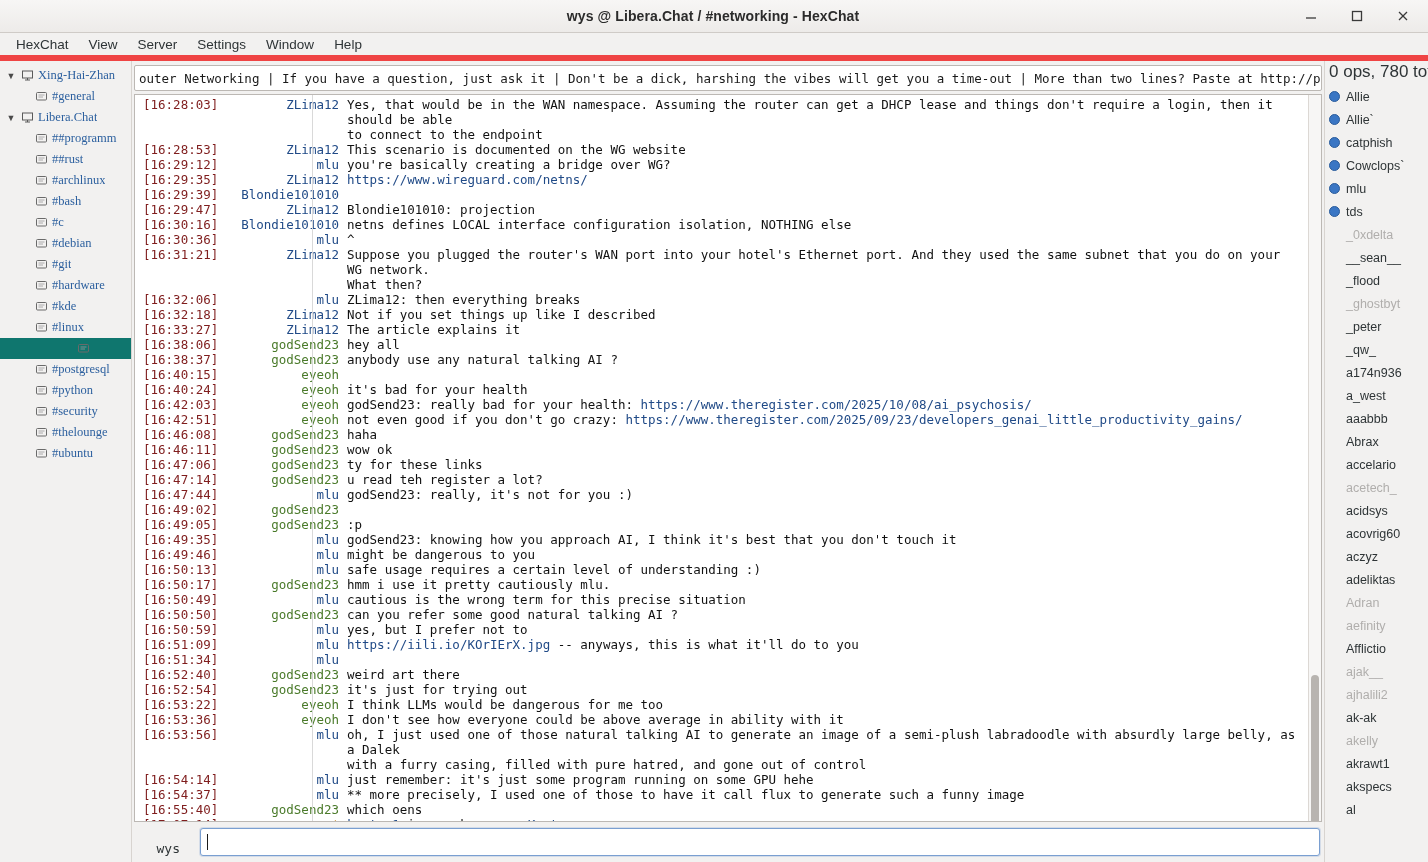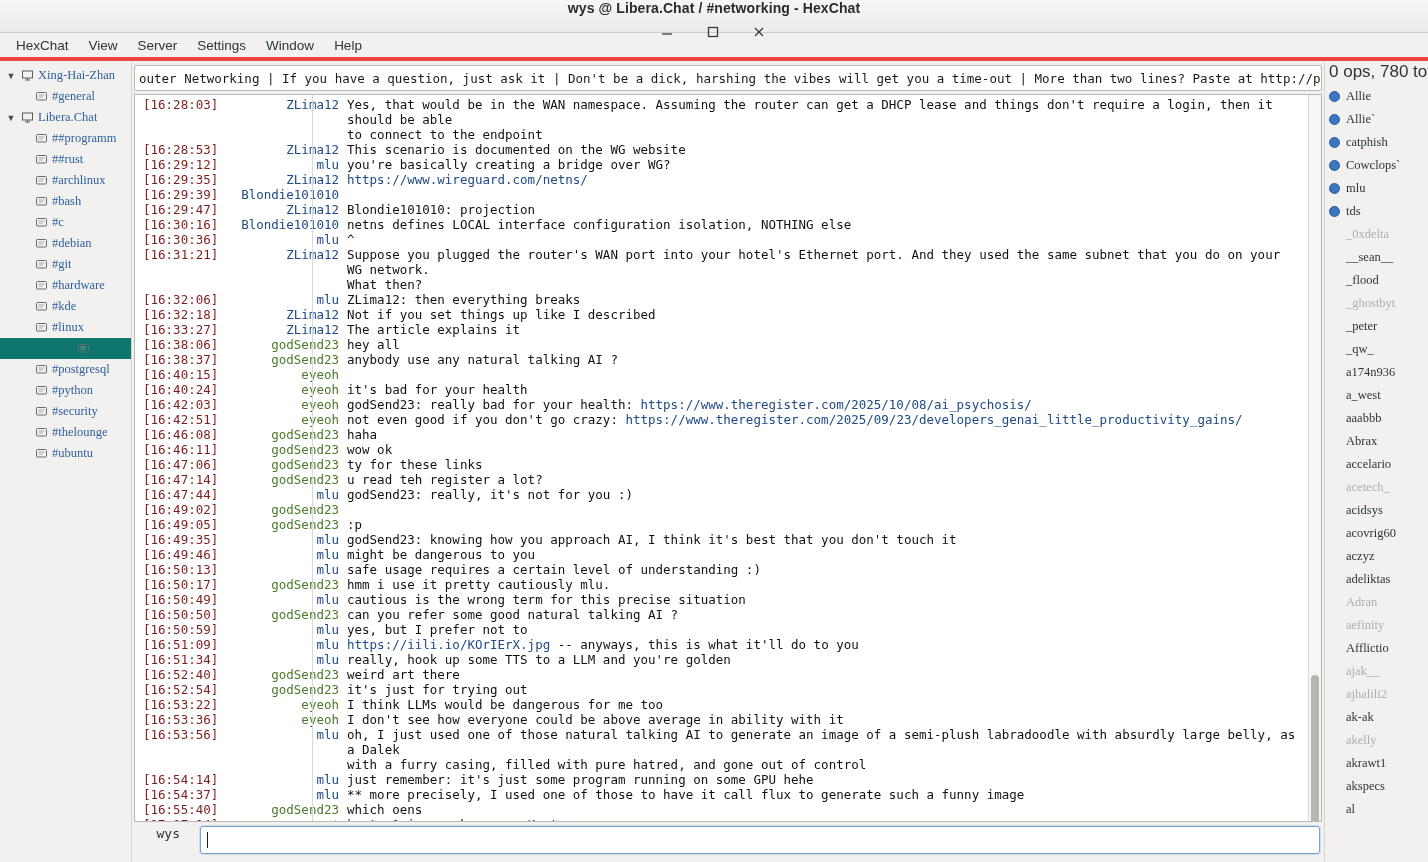--- a/index.html
+++ b/index.html
@@ -12,40 +12,40 @@
     font-size: 13px;
     color: #2e3436;
   }
   #app { width: 1428px; height: 862px; display: flex; flex-direction: column; }
 
   
   .titlebar {
     height: 33px; min-height: 33px;
     background: linear-gradient(to bottom, #f7f6f5, #edebe9);
     border-bottom: 1px solid #cfcbc7;
-    display: flex; align-items: center; position: relative; flex-direction: column;
+    display: flex; align-items: center; position: relative;
   }
   .titlebar .title {
     flex: 1; text-align: center;
     font-size: 14px; font-weight: bold; color: #2b2b2b;
     letter-spacing: 0.1px;
   }
   .win-buttons { display: flex; align-items: center; gap: 0px; margin-right: 2px; }
   .win-btn {
     width: 46px; height: 32px;
     display: flex; align-items: center; justify-content: center;
     color: #3a3a3a; font-size: 15px; line-height: 1;
   }
   .win-btn svg { display: block; }
 
   
   .menubar {
     height: 28px; min-height: 28px;
     background: #f2f1f0;
-    border-bottom: 4px solid #ef4444;
+    border-bottom: 6px solid #ef4444;
     display: flex; align-items: center;
     padding-left: 6px;
   }
   .menu-item {
     padding: 3px 10px; font-size: 13.5px; color: #2e3436;
     border-radius: 3px;
   }
 
   
   .body-row { flex: 1; display: flex; min-height: 0; background: #f2f1f0; }
@@ -146,21 +146,21 @@
     position: relative;
   }
   .vscroll .thumb {
     position: absolute; left: 2px; right: 2px;
     background: #b8b4b0; border-radius: 5px;
   }
 
   
   .input-row {
     height: 40px; min-height: 40px;
-    display: flex; align-items: flex-start;
+    display: flex; align-items: flex-end;
     padding: 4px 4px 6px 4px;
     gap: 20px;
   }
   .nick-label {
     width: 44px; text-align: right;
     font-family: "DejaVu Sans Mono", monospace;
     font-size: 13px; color: #2e3436;
   }
   .text-input {
     flex: 1;
@@ -199,21 +199,21 @@
     height: 23px; display: flex; align-items: center;
     padding-left: 4px; white-space: nowrap; overflow: hidden;
     font-size: 12.5px;
   }
   .user-dot {
     width: 11px; height: 11px; border-radius: 50%;
     background: #3a76c4; margin-right: 6px; min-width: 11px;
     border: 1px solid #2a5c9c;
   }
   .user-dot.none { background: transparent; border: none; }
-  .user-name { color: #2e3436; font-family: Liberation Serif, serif; }
+  .user-name { color: #2e3436; }
   .user-row.away .user-name { color: #b0aeac; }
 </style>
 </head>
 <body>
 
 <div id="app">
 
   <div class="titlebar">
     <div style="width:138px"></div>
     <div class="title">wys @ Libera.Chat / #networking - HexChat</div>
@@ -494,21 +494,21 @@
             <div class="msg"><span class="ts">[16:49:02]</span><span class="nick" style="color: rgb(74, 122, 42);">godSend23</span></div>
             <div class="msg"><span class="ts">[16:49:05]</span><span class="nick" style="color: rgb(74, 122, 42);">godSend23</span><span class="text">:p</span></div>
             <div class="msg"><span class="ts">[16:49:35]</span><span class="nick" style="color: rgb(32, 74, 135);">mlu</span><span class="text">godSend23: knowing how you approach AI, I think it's best that you don't touch it</span></div>
             <div class="msg"><span class="ts">[16:49:46]</span><span class="nick" style="color: rgb(32, 74, 135);">mlu</span><span class="text">might be dangerous to you</span></div>
             <div class="msg"><span class="ts">[16:50:13]</span><span class="nick" style="color: rgb(32, 74, 135);">mlu</span><span class="text">safe usage requires a certain level of understanding :)</span></div>
             <div class="msg"><span class="ts">[16:50:17]</span><span class="nick" style="color: rgb(74, 122, 42);">godSend23</span><span class="text">hmm i use it pretty cautiously mlu.</span></div>
             <div class="msg"><span class="ts">[16:50:49]</span><span class="nick" style="color: rgb(32, 74, 135);">mlu</span><span class="text">cautious is the wrong term for this precise situation</span></div>
             <div class="msg"><span class="ts">[16:50:50]</span><span class="nick" style="color: rgb(74, 122, 42);">godSend23</span><span class="text">can you refer some good natural talking AI ?</span></div>
             <div class="msg"><span class="ts">[16:50:59]</span><span class="nick" style="color: rgb(32, 74, 135);">mlu</span><span class="text">yes, but I prefer not to</span></div>
             <div class="msg"><span class="ts">[16:51:09]</span><span class="nick" style="color: rgb(32, 74, 135);">mlu</span><span class="text"><span class="lnk">https://iili.io/KOrIErX.jpg</span> -- anyways, this is what it'll do to you</span></div>
-            <div class="msg"><span class="ts">[16:51:34]</span><span class="nick" style="color: rgb(32, 74, 135);">mlu</span><span class="text">really, hook up some TTS to a LLM and you're golden</span></div>
+            <div class="msg"><span class="ts">[16:51:34]</span><span class="nick" style="color: rgb(32, 74, 135);">mlu</span></div>
             <div class="msg"><span class="ts">[16:52:40]</span><span class="nick" style="color: rgb(74, 122, 42);">godSend23</span><span class="text">weird art there</span></div>
             <div class="msg"><span class="ts">[16:52:54]</span><span class="nick" style="color: rgb(74, 122, 42);">godSend23</span><span class="text">it's just for trying out</span></div>
             <div class="msg"><span class="ts">[16:53:22]</span><span class="nick" style="color: rgb(74, 122, 42);">eyeoh</span><span class="text">I think LLMs would be dangerous for me too</span></div>
             <div class="msg"><span class="ts">[16:53:36]</span><span class="nick" style="color: rgb(74, 122, 42);">eyeoh</span><span class="text">I don't see how everyone could be above average in ability with it</span></div>
             <div class="msg"><span class="ts">[16:53:56]</span><span class="nick" style="color: rgb(32, 74, 135);">mlu</span><span class="text">oh, I just used one of those natural talking AI to generate an image of a semi-plush labradoodle with absurdly large belly, as a Dalek</span></div>
             <div class="msg"><span class="ts"></span><span class="nick" style="color: rgb(32, 74, 135);"></span><span class="text">with a furry casing, filled with pure hatred, and gone out of control</span></div>
             <div class="msg"><span class="ts">[16:54:14]</span><span class="nick" style="color: rgb(32, 74, 135);">mlu</span><span class="text">just remember: it's just some program running on some GPU hehe</span></div>
             <div class="msg"><span class="ts">[16:54:37]</span><span class="nick" style="color: rgb(32, 74, 135);">mlu</span><span class="text">** more precisely, I used one of those to have it call flux to generate such a funny image</span></div>
             <div class="msg"><span class="ts">[16:55:40]</span><span class="nick" style="color: rgb(74, 122, 42);">godSend23</span><span class="text">which oens</span></div>
             <div class="msg"><span class="ts">[17:07:14]</span><span class="nick" style="color: rgb(193, 125, 17);">*</span><span class="text"><span class="lnk">kaptan1</span> is now known as <span class="lnk">Kaptan</span></span></div>

